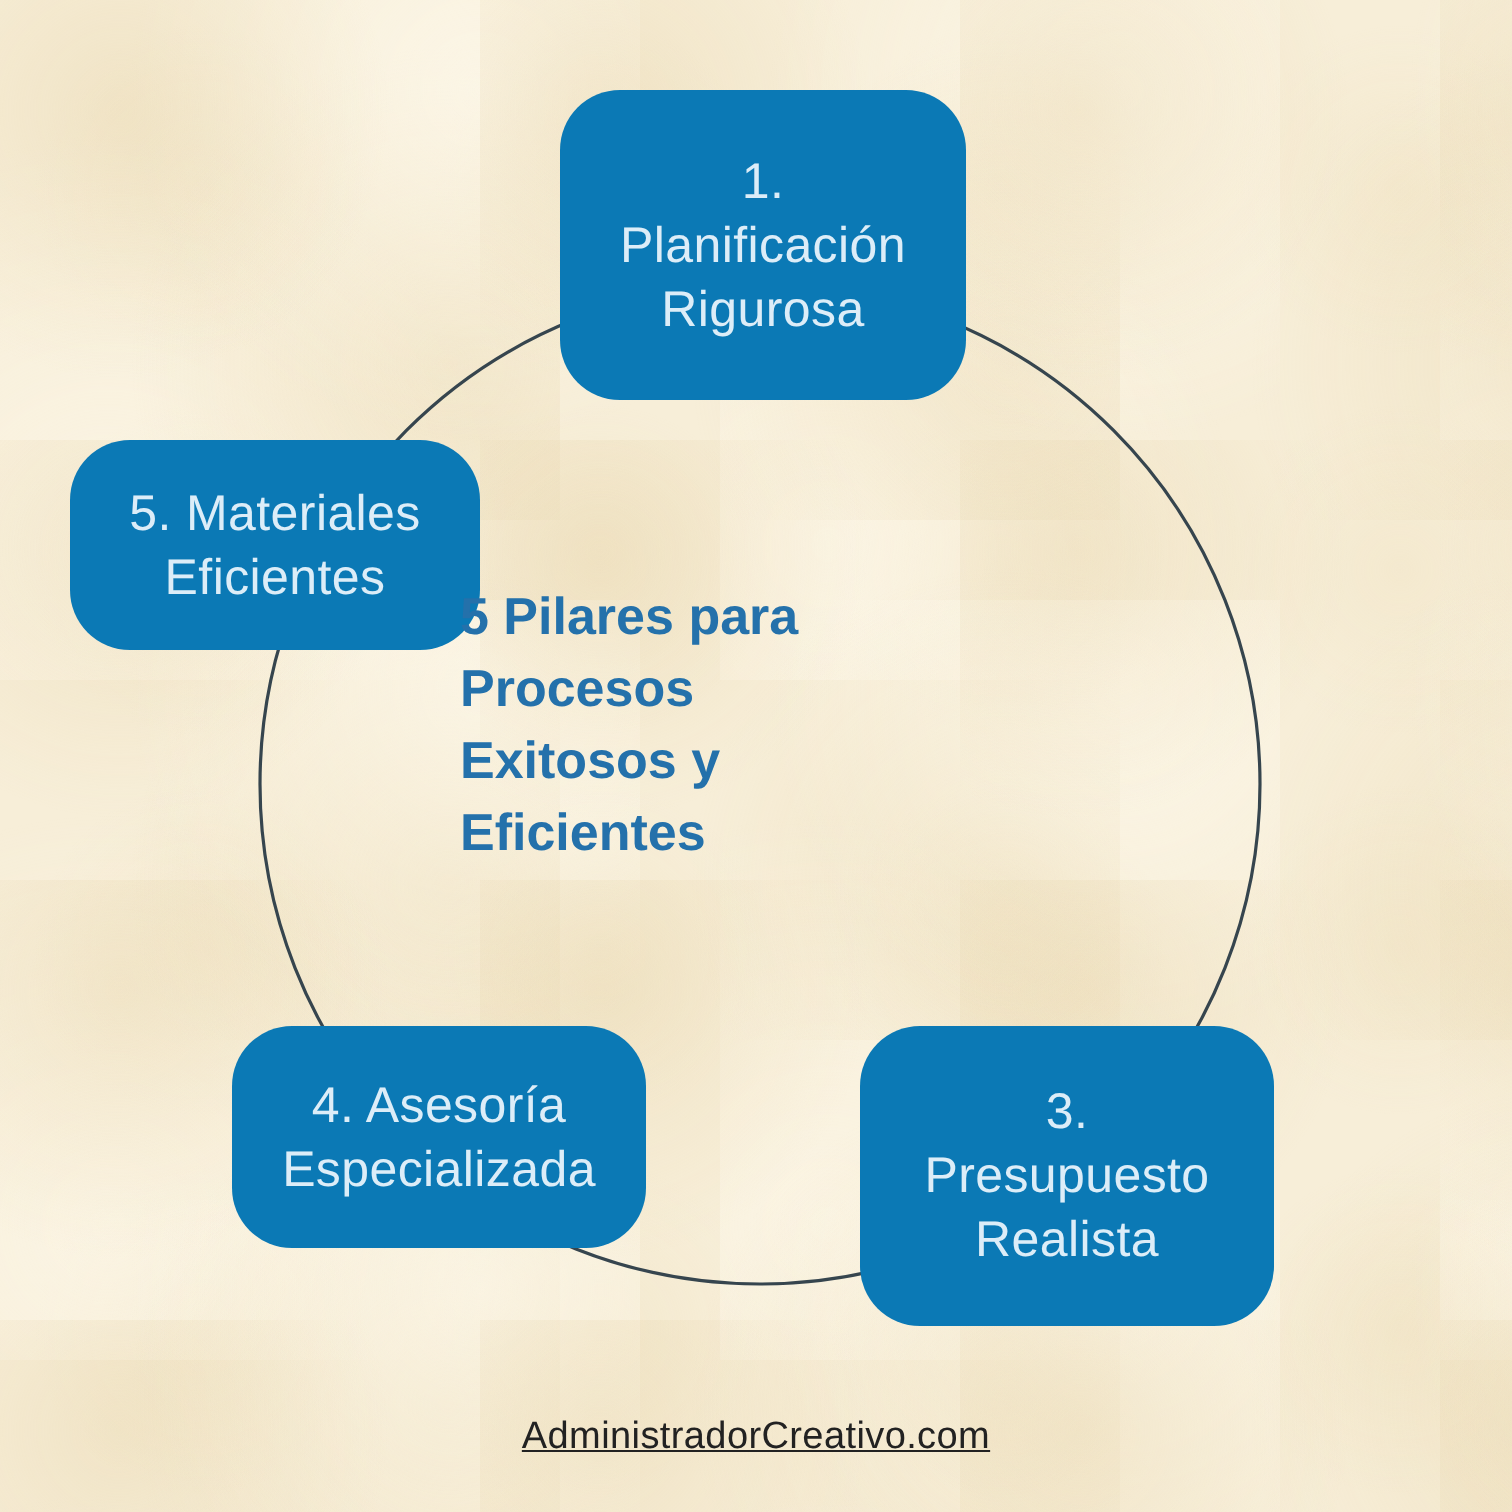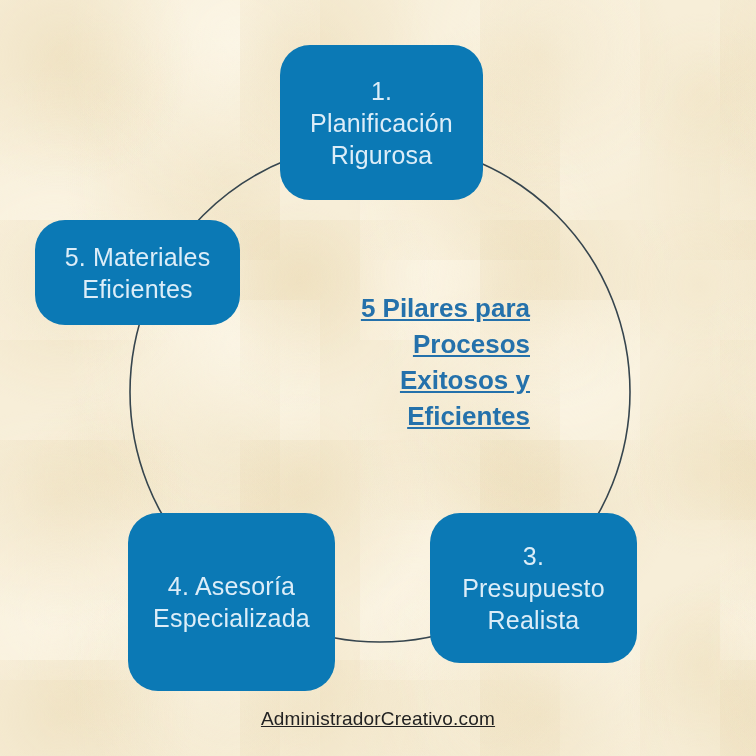--- a/index.html
+++ b/index.html
@@ -41,35 +41,34 @@
     color: var(--box-text, #dcedf8);
     font-size: 25px;
     line-height: 32px;
     white-space: pre-line;
     font-weight: 400;
     letter-spacing: 0.2px;
   }
   .p1 { left: 280px; top: 45px;  width: 203px; height: 155px; }
   .p2 { left: 524px; top: 228px; width: 206px; height: 146px; }
   .p3 { left: 430px; top: 513px; width: 207px; height: 150px; }
-  .p4 { left: 128px; top: 513px; width: 207px; height: 178px; }
+  .p4 { left: 116px; top: 513px; width: 207px; height: 111px; }
   .p5 { left: 35px;  top: 220px; width: 205px; height: 105px; }
   .center-title {
     position: absolute;
     z-index: 2;
     left: 230px;
     top: 290px;
     width: 300px;
-    text-align: right;
+    text-align: left;
     color: var(--center-text, #2471ab);
     font-size: 26px;
     line-height: 36px;
     font-weight: 600;
     white-space: pre-line;
-    text-decoration: underline;
   }
   .footer {
     position: absolute;
     z-index: 2;
     left: 0;
     right: 0;
     top: 708px;
     text-align: center;
     color: var(--footer-text, #222222);
     font-size: 19px;

